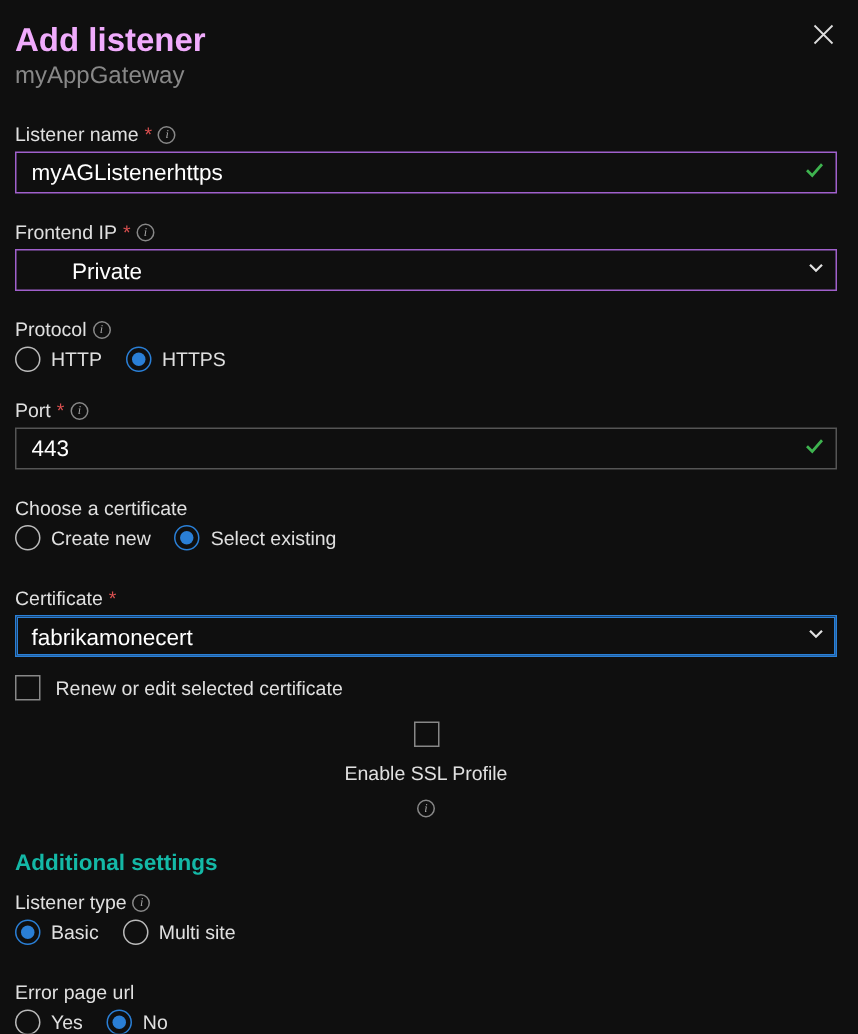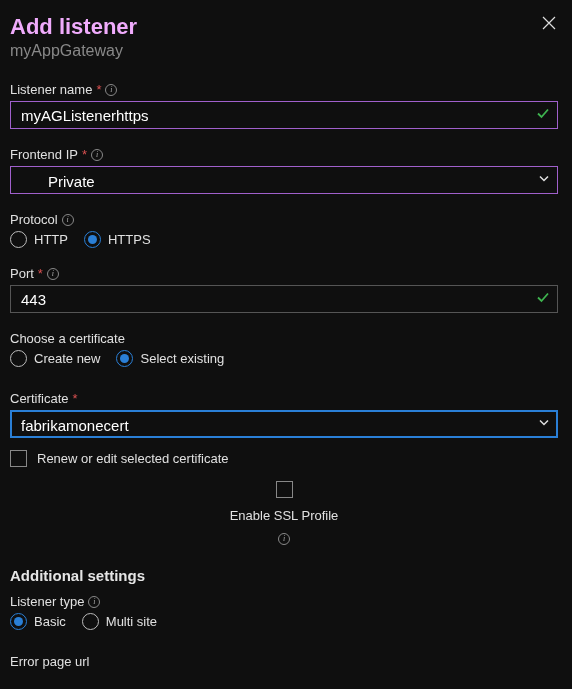--- a/index.html
+++ b/index.html
@@ -125,21 +125,21 @@
     .checkbox {
       width: 17px;
       height: 17px;
       border: 1px solid #888;
       background: transparent;
       flex-shrink: 0;
     }
     .section-heading {
       font-size: 15px;
       font-weight: 600;
-      color: #e5e5e5;
+      color: #14b8a6;
       margin-top: 22px;
       margin-bottom: 10px;
     }
     .plain-label {
       font-size: 13px;
       color: #e0e0e0;
       margin-bottom: 4px;
     }
     .spacer-sm { height: 6px; }
   </style>
@@ -278,14 +278,26 @@
     </div>
     <div class="radio">
       <div class="radio-outer"></div>
       <span>Multi site</span>
     </div>
   </div>
 
   <div class="spacer-sm"></div>
 
   <div class="plain-label">Error page url</div>
+  <div class="radio-row" style="margin-bottom:4px;">
+    <div class="radio">
+      <div class="radio-outer"></div>
+      <span>Yes</span>
+    </div>
+    <div class="radio">
+      <div class="radio-outer checked">
+          <div class="radio-inner"></div>
+        </div>
+      <span>No</span>
+    </div>
+  </div>
 
 </div>
 
 </body></html>

